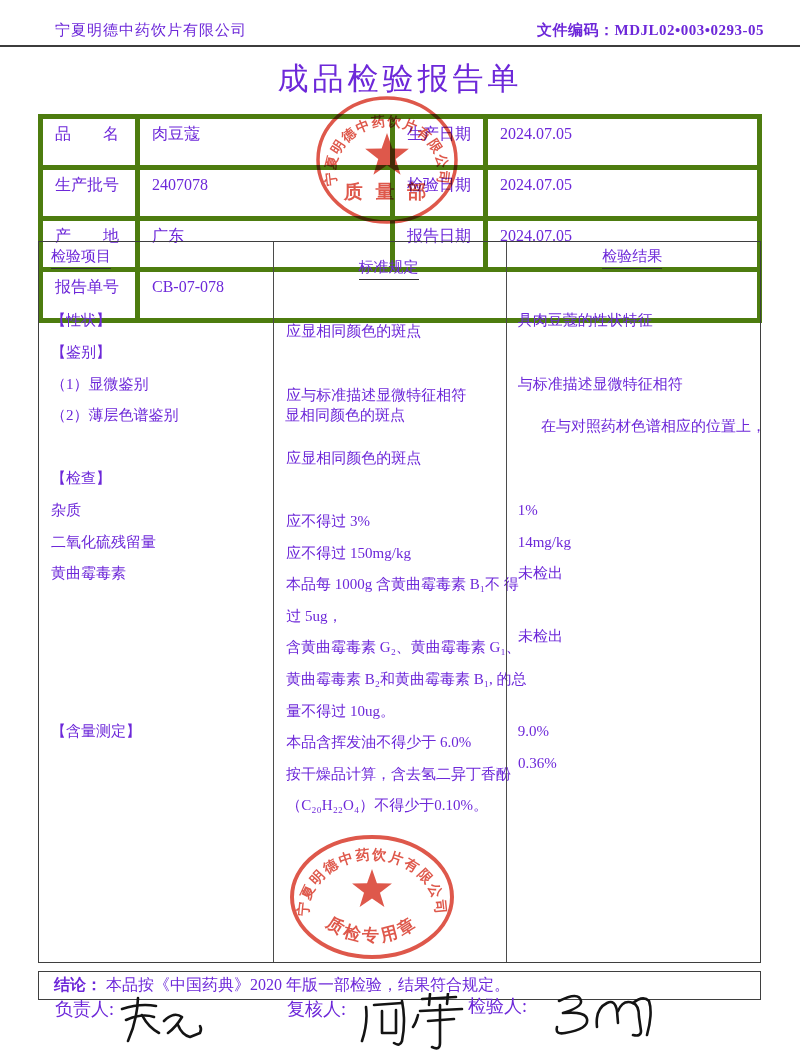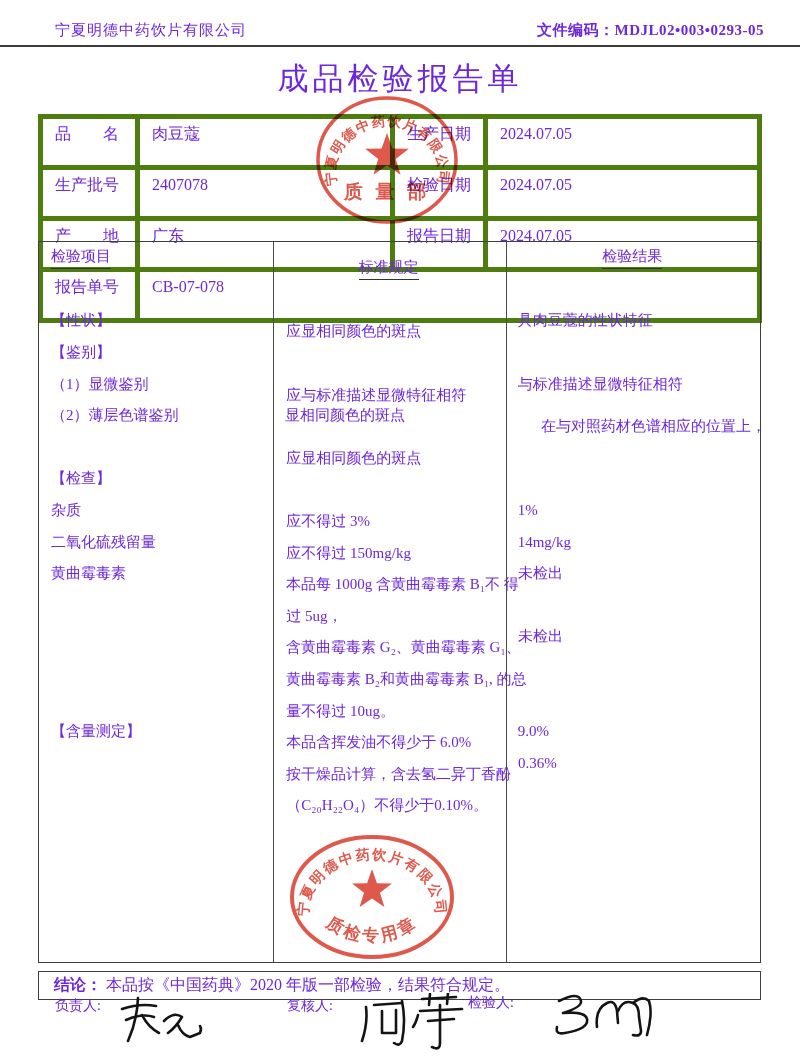--- a/index.html
+++ b/index.html
@@ -49,21 +49,21 @@
   .mrow.hdr .mc2,.mrow.hdr .mc3{justify-content:center;padding-left:0;}
   .u{border-bottom:1px solid #333;padding-bottom:2px;}
   
   .conclusion{
     position:absolute;left:38px;top:963px;width:723px;height:29px;
     border:1.5px solid #3f3f3f;border-top:1px solid #3f3f3f;box-sizing:border-box;
     display:flex;align-items:center;padding-left:15px;font-size:16px;white-space:nowrap;margin-top:8px;
   }
   .conclusion b{font-weight:bold;margin-right:4px;}
   
-  .sig-label{position:absolute;font-size:14px;}
+  .sig-label{position:absolute;font-size:18px;}
   .sig{position:absolute;}
   .sig path{fill:none;stroke:#141414;stroke-width:2.6;stroke-linecap:round;stroke-linejoin:round;}
   
   .stamp{position:absolute;opacity:.85;mix-blend-mode:multiply;pointer-events:none;}
   .stamp .ring{fill:none;stroke:#d93a2b;}
   .stamp text{fill:#d93a2b;font-family:"Liberation Serif","DejaVu Serif",serif;font-weight:bold;}
   .stamp .star{fill:#d93a2b;}
 </style>
 </head>
 <body>

